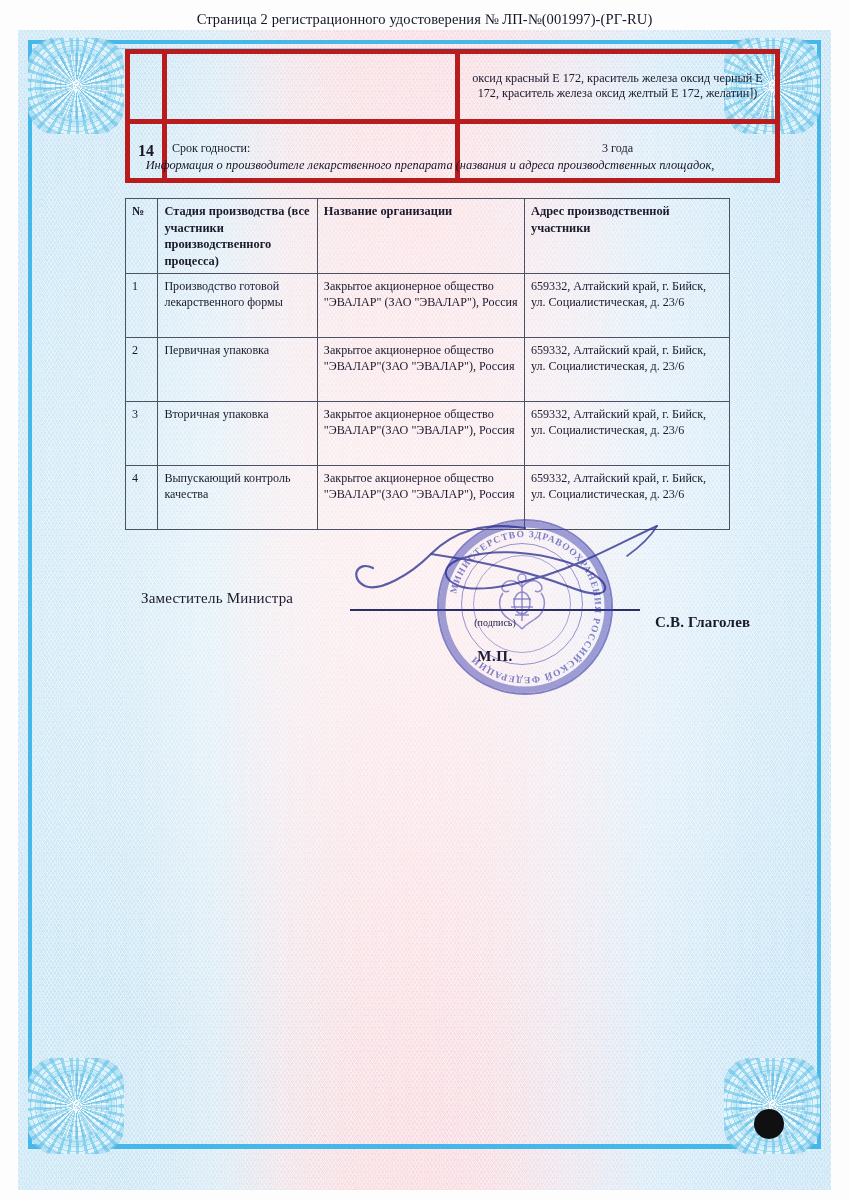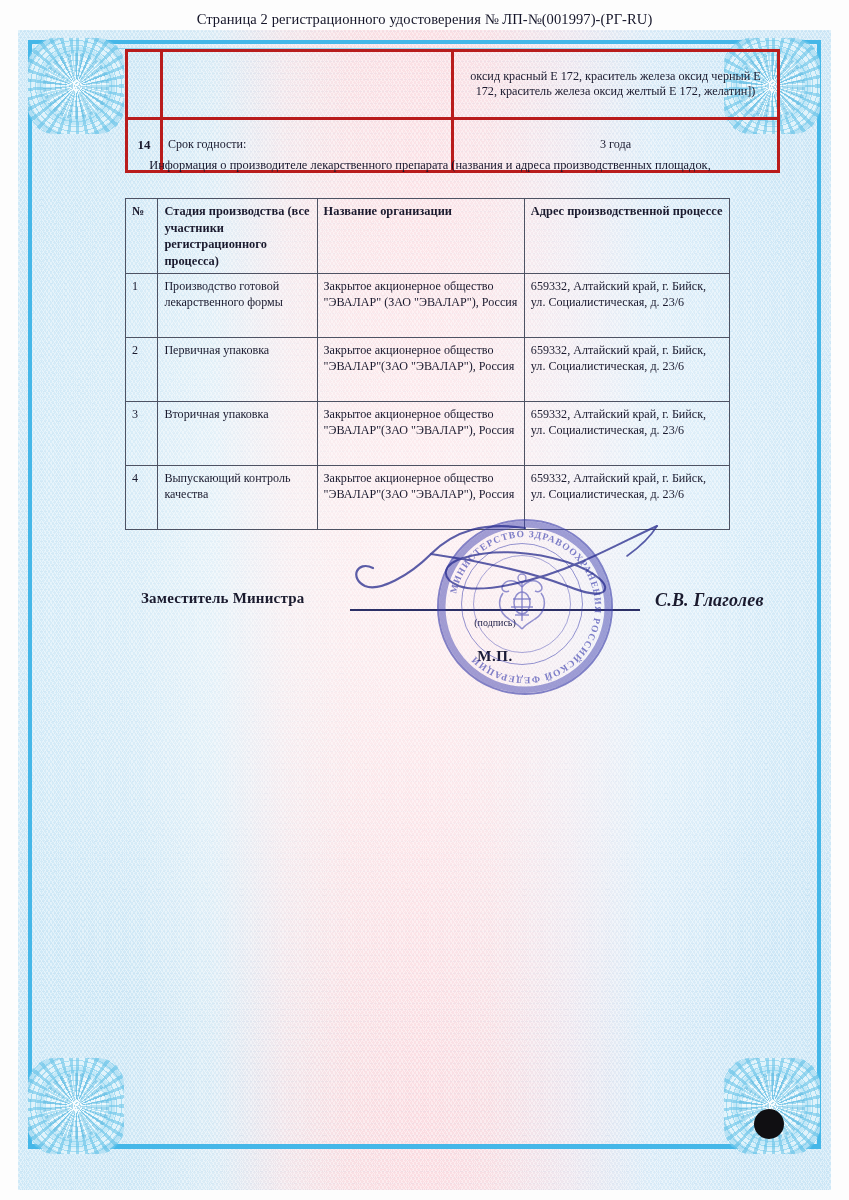--- a/index.html
+++ b/index.html
@@ -83,56 +83,56 @@
     position:absolute;left:0;top:11px;width:849px;text-align:center;
     font-size:14.5px;letter-spacing:.1px;color:#141428;white-space:nowrap;
   }
 
   
   #top-table{
     position:absolute;left:125px;top:49px;width:655px;
     border-collapse:collapse;font-size:12.2px;line-height:1.27;
   }
   #top-table td{
-    border:3px solid #b91c1c;
+    border:5px solid #b91c1c;
     padding:17px 5px;vertical-align:top;
   }
-  .tt-num{width:22px;text-align:center;font-weight:bold;font-size:13px;}
+  .tt-num{width:22px;text-align:center;font-weight:bold;font-size:16px;}
   .tt-label{width:278px;font-weight:normal;font-size:12px;}
   .tt-value{text-align:center;}
   .blank-cell{border:1px solid #7a7f92;}
 
   
   #table-caption{
     position:absolute;left:110px;top:157px;width:640px;text-align:center;
-    font-size:12.4px;line-height:1.45;color:#16162b;
+    font-size:12.4px;line-height:1.45;color:#16162b;font-style:italic;
   }
 
   
   #mfg-table{
     position:absolute;left:125px;top:198px;width:605px;
     border-collapse:collapse;font-size:12.1px;line-height:1.33;
   }
   #mfg-table th,#mfg-table td{
     border:1px solid #4d5263;
     padding:4px 6px 7px 6px;vertical-align:top;text-align:left;
   }
   #mfg-table thead th{font-weight:bold;font-size:12.4px;padding-bottom:4px;}
   .col-no{width:20px;text-align:left;}
   .col-stage{width:150px;}
   .col-org{width:205px;}
   .col-addr{width:200px;}
   #mfg-table tbody td{height:52px;}
 
   
   #sig-title{
-    position:absolute;left:141px;top:590px;font-size:15px;font-weight:bold;letter-spacing:.2px;
+    position:absolute;left:141px;top:590px;font-size:15px;font-weight:normal;letter-spacing:.2px;
   }
   #sig-name{
-    position:absolute;left:655px;top:590px;font-size:18px;font-weight:bold;letter-spacing:.2px;font-style:italic;
+    position:absolute;left:655px;top:614px;font-size:15px;font-weight:bold;letter-spacing:.2px;
   }
   #sig-line{
     position:absolute;left:350px;top:609px;width:290px;height:1.6px;background:#2b2f66;
   }
   #sig-caption{
     position:absolute;left:350px;top:617px;width:290px;text-align:center;
     font-size:10px;color:#23234a;
   }
   #sig-mp{
     position:absolute;left:350px;top:648px;width:290px;text-align:center;
@@ -207,23 +207,23 @@
   </table>
 
   <div id="table-caption">
     <div>Информация о производителе лекарственного препарата (названия и адреса производственных площадок,</div>
   </div>
 
   <table id="mfg-table">
     <thead>
       <tr>
         <th class="col-no">№</th>
-        <th class="col-stage">Стадия производства (все участники регистрационного процесса)</th>
+        <th class="col-stage">Стадия производства (все участники производственного процесса)</th>
         <th class="col-org">Название организации</th>
-        <th class="col-addr">Адрес производственной процессе</th>
+        <th class="col-addr">Адрес производственной участники</th>
       </tr>
     </thead>
     <tbody>
       <tr>
         <td class="col-no">1</td>
         <td class="col-stage">Производство готовой лекарственного формы</td>
         <td class="col-org">Закрытое акционерное общество "ЭВАЛАР" (ЗАО "ЭВАЛАР"), Россия</td>
         <td class="col-addr">659332, Алтайский край, г. Бийск, ул. Социалистическая, д. 23/6</td>
       </tr>
       <tr>

